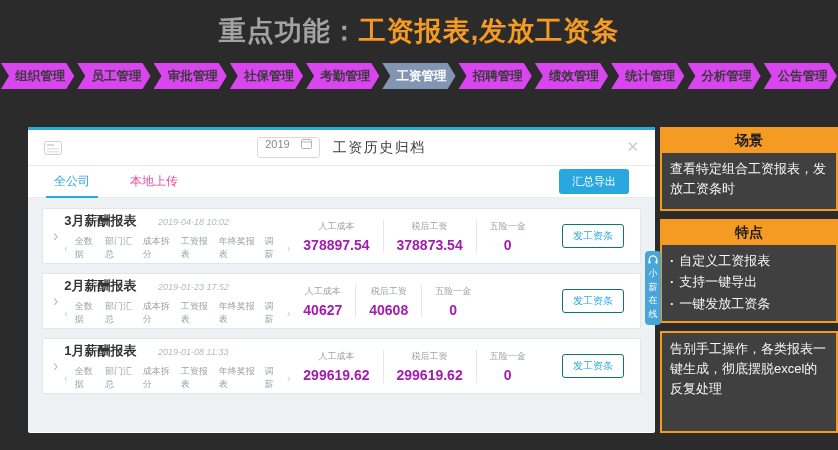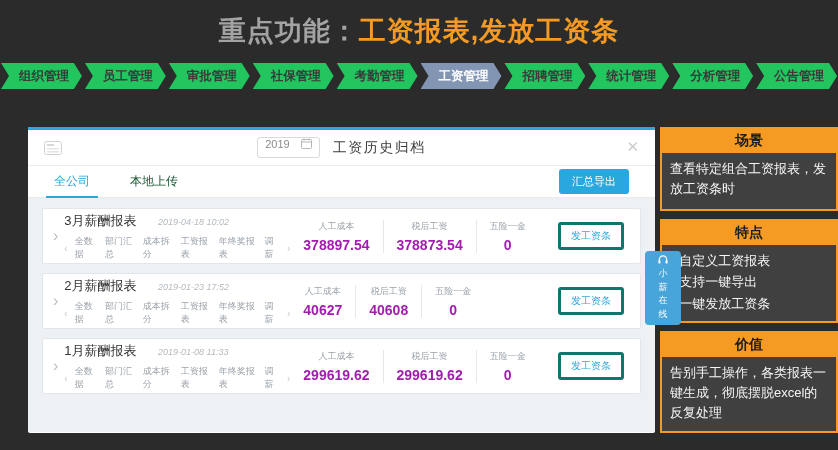--- a/index.html
+++ b/index.html
@@ -9,82 +9,82 @@
     background:#2b2b2b; font-family:"Liberation Sans", sans-serif;
   }
   
   .hero { height:62px; display:flex; align-items:center; justify-content:center;
           font-size:27px; font-weight:bold; letter-spacing:1px; }
   .hero-prefix { color:#a3a3a3; }
   .hero-highlight { color:#F59A23; }
   
   .nav { position:absolute; top:63px; left:1px; right:1px; height:26px; display:flex; gap:3px; }
   .nav-tab {
-    flex:1; background:#22c55e; color:#3a3a3a; font-size:12.5px; font-weight:bold;
+    flex:1; background:#d946ef; color:#3a3a3a; font-size:12.5px; font-weight:bold;
     display:flex; align-items:center; justify-content:center; padding-left:5px;
     clip-path:polygon(0 0, calc(100% - 8px) 0, 100% 50%, calc(100% - 8px) 100%, 0 100%, 8px 50%);
     cursor:pointer; white-space:nowrap;
   }
   .nav-tab.active { background:#8296B4; color:#ffffff; }
   
   .panel { position:absolute; left:28px; top:127px; width:627px; height:306px;
            background:#ffffff; border-radius:2px; }
   .panel-topline { height:3px; background:#2AA7DF; border-radius:2px 2px 0 0; }
   .panel-header { height:36px; position:relative; border-bottom:1px solid #ebebeb;
                   display:flex; align-items:center; justify-content:center; gap:13px; }
   .card-icon { position:absolute; left:16px; top:11px; line-height:0; }
   .year-box { border:1px solid #d9d9d9; border-radius:3px; height:21px;
               display:flex; gap:11px; padding:0 7px;
               font-size:11px; color:#8a8a8a; cursor:pointer; }
   .panel-title { font-size:14px; color:#3c3c3c; letter-spacing:1.5px; }
   .close { position:absolute; right:16px; top:8px; color:#cccccc; font-size:15px; cursor:pointer; }
   
   .panel-tabs { height:32px; display:flex; align-items:center; padding:0 26px;
                 border-bottom:1px solid #ebebeb; }
-  .ptab { font-size:12px; color:#14532d; margin-right:40px; height:100%;
+  .ptab { font-size:12px; color:#ec4899; margin-right:40px; height:100%;
           display:flex; align-items:center; position:relative; cursor:pointer; }
   .ptab.active { color:#2AA7DF; }
   .ptab.active::after { content:""; position:absolute; left:-8px; right:-8px; bottom:-1px;
                         height:2px; background:#2AA7DF; }
   .export-btn { margin-left:auto; background:#2AA7DF; color:#ffffff; border:none;
                 font-size:11px; padding:5px 13px; border-radius:3px; cursor:pointer;
                 font-family:"Liberation Sans", sans-serif; }
   
   .panel-content { background:#eef1f4; height:234px; padding:10px 14px; }
   .row { height:56px; background:#ffffff; border:1px solid #e2e6ea; border-radius:2px;
          margin-bottom:9px; display:flex; align-items:center; position:relative; }
   .row-chevron { color:#b9c0c7; font-size:16px; margin:0 6px 0 10px; cursor:pointer; }
   .row-info { width:226px; }
-  .row-title { font-size:13px; font-weight:normal; color:#333333; }
+  .row-title { font-size:13px; font-weight:bold; color:#333333; }
   .row-date { font-size:9px; color:#b4bac0; margin-left:17px;font-style:italic; }
   .row-links { margin-top:5px; font-size:9px; color:#9aa2aa; display:flex; gap:7px; align-items:center; }
   .larr { color:#c3cad1; font-size:10px; cursor:pointer; }
   .rlink { cursor:pointer; }
   .row-metrics { display:flex; align-items:center; }
   .metric { text-align:center; padding:0 13px; min-width:60px; }
   .metric + .metric { border-left:1px solid #e4e8ec; }
   .metric-label { font-size:9px; color:#9aa2aa; margin-bottom:4px; }
   .metric-value { font-size:14px; color:#a21caf; font-weight:bold; }
   .row-action { position:absolute; right:16px; top:50%; transform:translateY(-50%);
-                background:#ffffff; border:3px solid #0f766e; color:#2AA7DF; font-size:10px;
+                background:#ffffff; border:1px solid #0f766e; color:#2AA7DF; font-size:10px;
                 padding:4px 10px; border-radius:3px; cursor:pointer;
                 font-family:"Liberation Sans", sans-serif; }
   
   .sidebar { position:absolute; left:660px; top:127px; width:178px; height:306px;
              display:flex; flex-direction:column; gap:8px; }
   .side-section { border:2px solid #F59A23; background:#404040; overflow:hidden; }
   .sec-scene { flex:0 0 84px; } .sec-feature { flex:0 0 104px; } .sec-value { flex:1; }
   .side-header { background:#F59A23; color:#1d1d1d; font-weight:bold; font-size:14px;
                  text-align:center; padding:3px 0; }
   .side-body { padding:6px 8px; color:#f5f5f5; font-size:13px; line-height:1.55; }
   .side-bullets { list-style:none; padding:5px 8px; }
   .side-bullets li { color:#f5f5f5; font-size:13px; line-height:1.65; }
   .side-bullets li::before { content:"·"; font-weight:bold; margin-right:5px; }
   
-  .badge { position:absolute; left:645px; top:251px; width:36px; height:74px;
+  .badge { position:absolute; left:645px; top:251px; width:16px; height:74px;
            background:#47A5D9; border-radius:4px; display:flex; flex-direction:column;
            align-items:center; padding-top:4px; cursor:pointer; z-index:5; }
   .badge-text { color:#ffffff; font-size:9px; width:10px; line-height:1.5;
                 text-align:center; word-break:break-all; margin-top:2px; }
 </style>
 </head>
 <body>
 
 <div class="page">
 
@@ -94,20 +94,21 @@
   </div>
 
   <div class="nav">
     <div class="nav-tab">组织管理</div>
     <div class="nav-tab">员工管理</div>
     <div class="nav-tab">审批管理</div>
     <div class="nav-tab">社保管理</div>
     <div class="nav-tab">考勤管理</div>
     <div class="nav-tab active">工资管理</div>
     <div class="nav-tab">招聘管理</div>
+    <div class="nav-tab">绩效管理</div>
     <div class="nav-tab">统计管理</div>
     <div class="nav-tab">分析管理</div>
     <div class="nav-tab">公告管理</div>
   </div>
 
   <div class="panel">
     <div class="panel-topline"></div>
 
     <div class="panel-header">
       <span class="card-icon">
@@ -267,18 +268,17 @@
     </div>
     <div class="side-section sec-feature">
       <div class="side-header">特点</div>
       <ul class="side-bullets">
         <li>自定义工资报表</li>
         <li>支持一键导出</li>
         <li>一键发放工资条</li>
       </ul>
     </div>
     <div class="side-section sec-value">
-      <div class="side-header">价值</div>
       <div class="side-body">告别手工操作，各类报表一键生成，彻底摆脱excel的反复处理</div>
     </div>
   </div>
 
 </div>
 
 </body></html>

